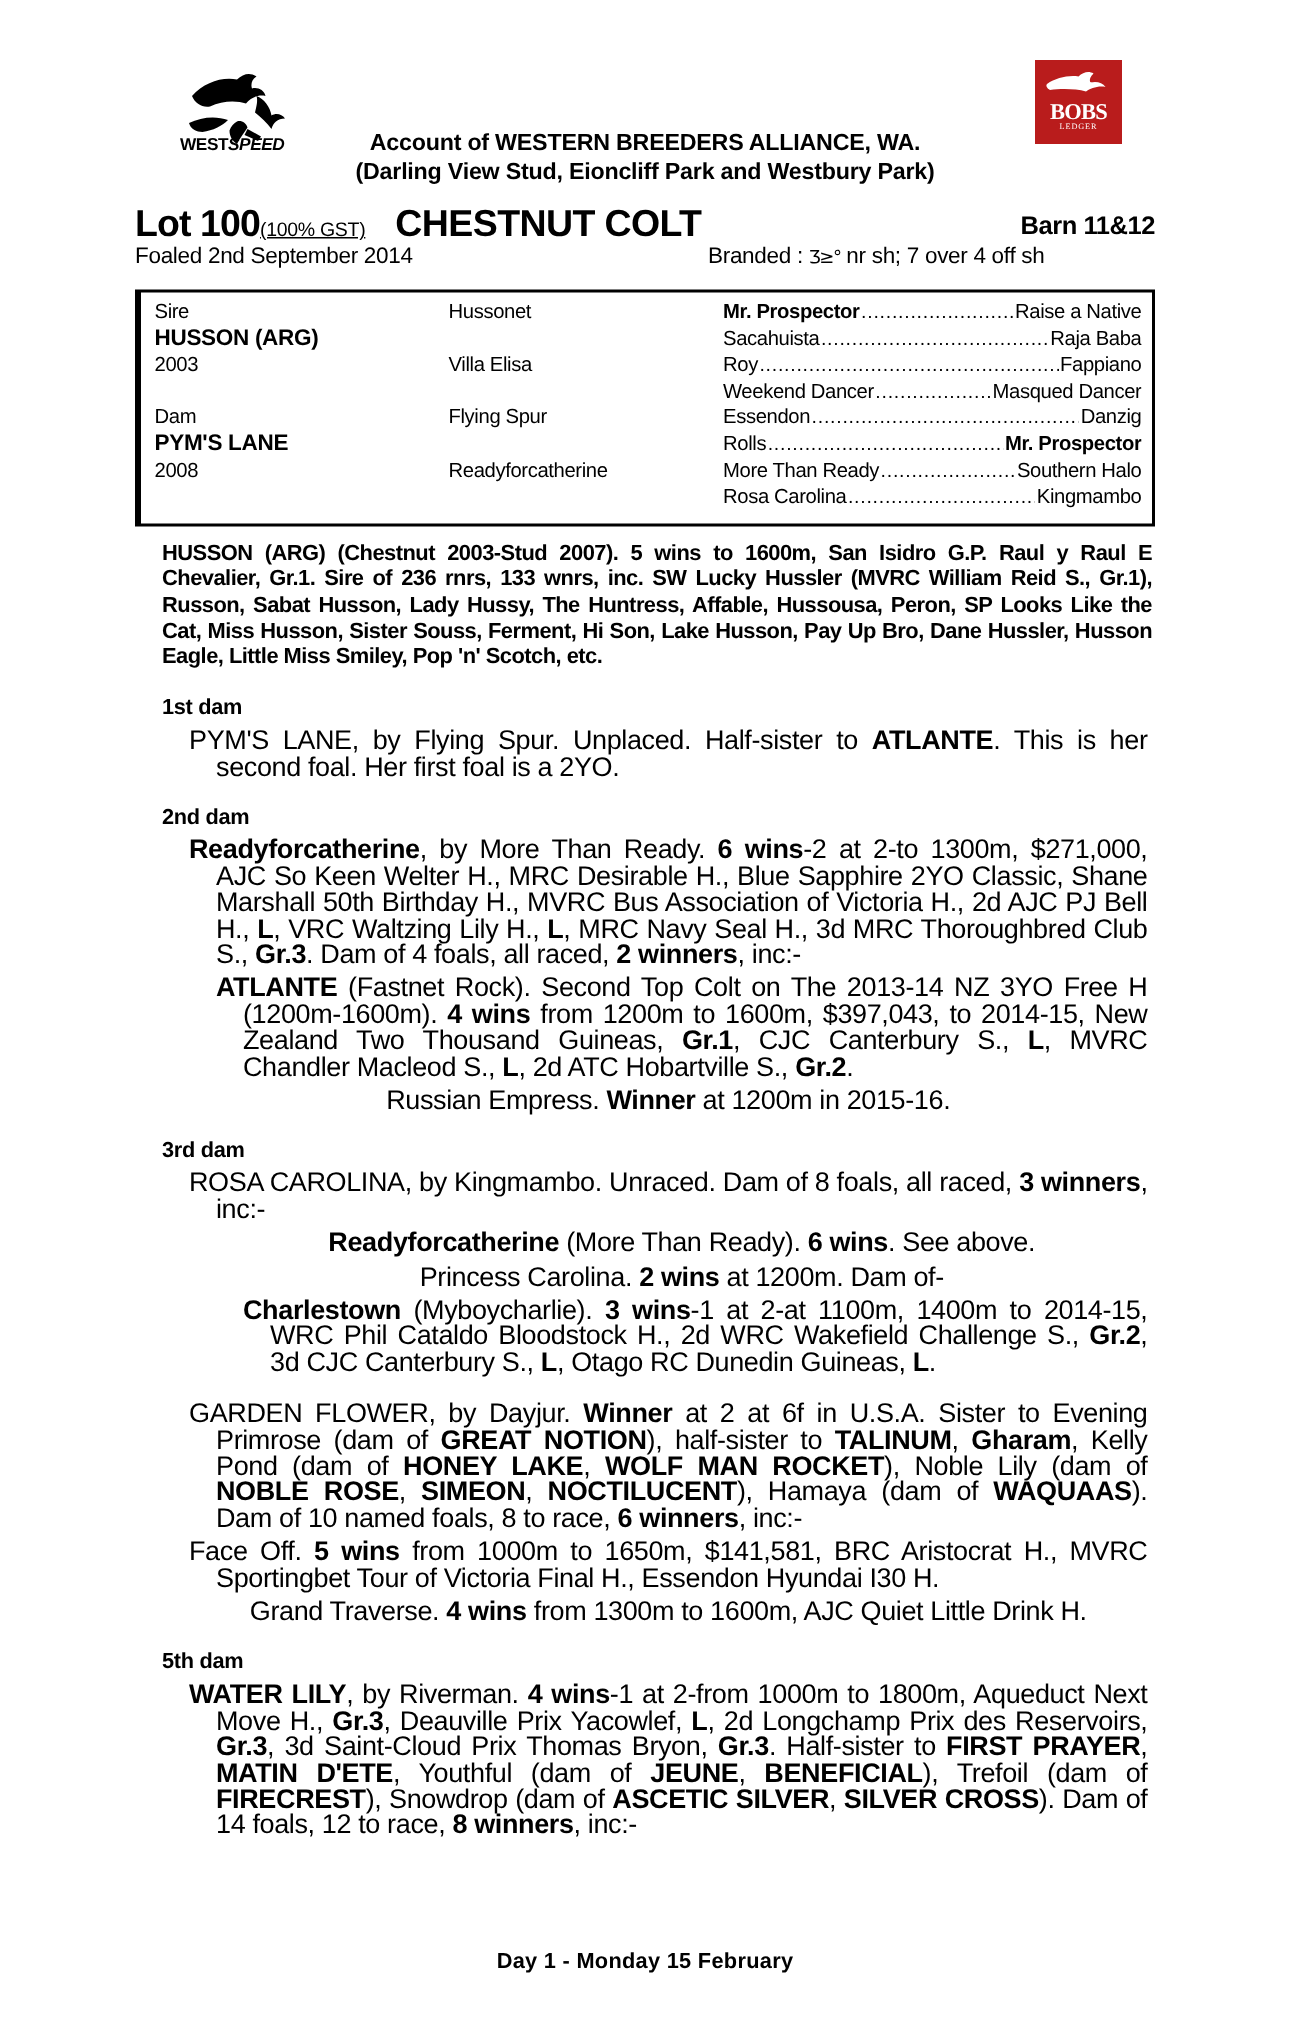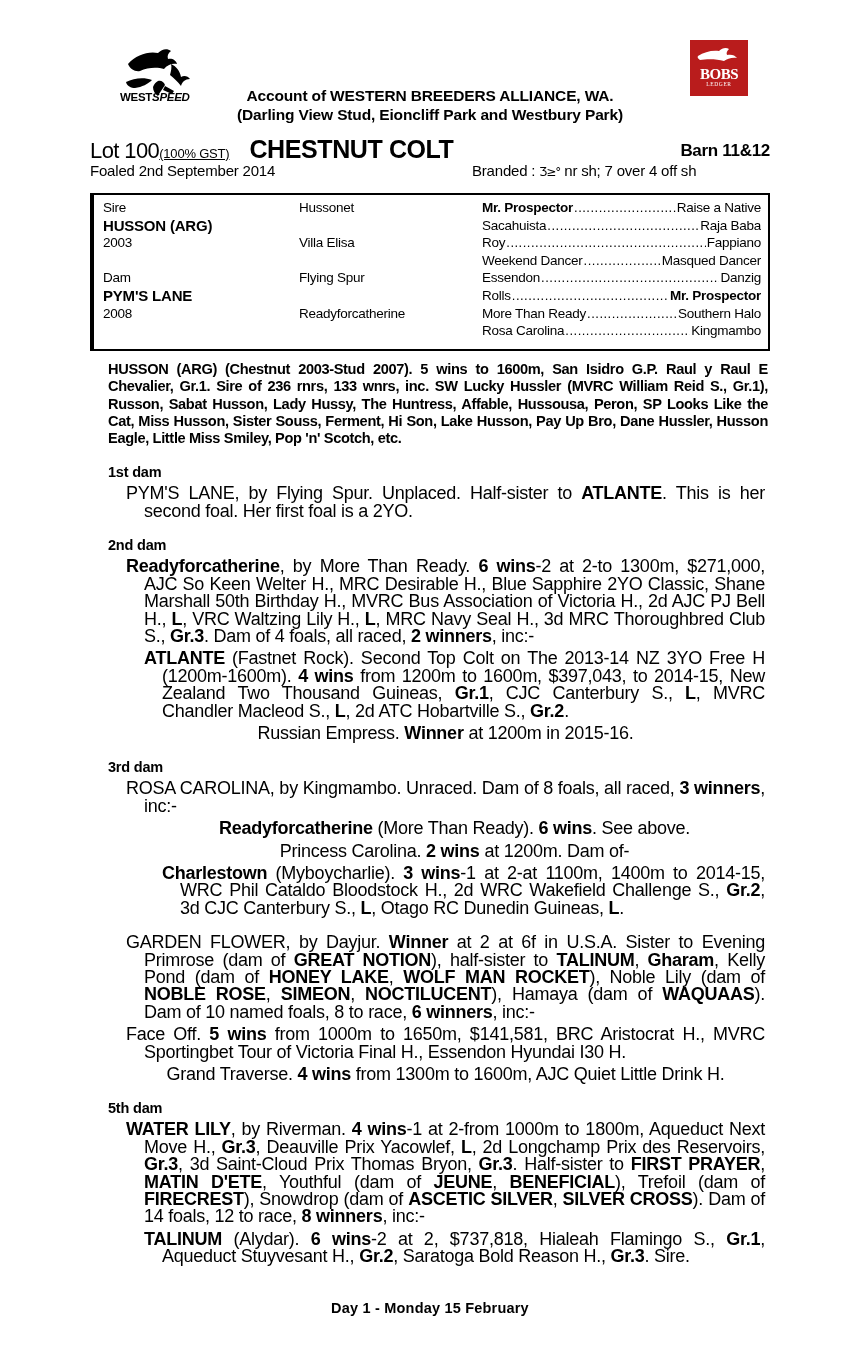--- a/index.html
+++ b/index.html
@@ -81,22 +81,22 @@
     letter-spacing: -0.15px;
   }
 
   
   .lot-line {
     position: relative;
     height: 27px;
     margin-top: 1px;
   }
   .lot-no {
-    font-size: 22px;
-    font-weight: normal;
+    font-size: 25px;
+    font-weight: bold;
     letter-spacing: -0.6px;
     vertical-align: baseline;
   }
   .lot-gst {
     font-size: 13px;
     font-weight: normal;
     letter-spacing: -0.2px;
     text-decoration: underline;
   }
   .lot-type {
@@ -347,19 +347,18 @@
         <p class="p lvl2"><b>Charlestown</b> (Myboycharlie). <b>3 wins</b>-1 at 2-at 1100m, 1400m to 2014-15, WRC Phil Cataldo Bloodstock H., 2d WRC Wakefield Challenge S., <b>Gr.2</b>, 3d CJC Canterbury S., <b>L</b>, Otago RC Dunedin Guineas, <b>L</b>.</p>
       </div>
       <div class="dam-section">
         <p class="p lvl0">GARDEN FLOWER, by Dayjur. <b>Winner</b> at 2 at 6f in U.S.A. Sister to Evening Primrose (dam of <b>GREAT NOTION</b>), half-sister to <b>TALINUM</b>, <b>Gharam</b>, Kelly Pond (dam of <b>HONEY LAKE</b>, <b>WOLF MAN ROCKET</b>), Noble Lily (dam of <b>NOBLE ROSE</b>, <b>SIMEON</b>, <b>NOCTILUCENT</b>), Hamaya (dam of <b>WAQUAAS</b>). Dam of 10 named foals, 8 to race, <b>6 winners</b>, inc:-</p>
         <p class="p lvl0">Face Off. <b>5 wins</b> from 1000m to 1650m, $141,581, BRC Aristocrat H., MVRC Sportingbet Tour of Victoria Final H., Essendon Hyundai I30 H.</p>
         <p class="p lvl0 nojust">Grand Traverse. <b>4 wins</b> from 1300m to 1600m, AJC Quiet Little Drink H.</p>
       </div>
       <div class="dam-section">
         <div class="dam-head">5th dam</div>
         <p class="p lvl0"><b>WATER LILY</b>, by Riverman. <b>4 wins</b>-1 at 2-from 1000m to 1800m, Aqueduct Next Move H., <b>Gr.3</b>, Deauville Prix Yacowlef, <b>L</b>, 2d Longchamp Prix des Reservoirs, <b>Gr.3</b>, 3d Saint-Cloud Prix Thomas Bryon, <b>Gr.3</b>. Half-sister to <b>FIRST PRAYER</b>, <b>MATIN D'ETE</b>, Youthful (dam of <b>JEUNE</b>, <b>BENEFICIAL</b>), Trefoil (dam of <b>FIRECREST</b>), Snowdrop (dam of <b>ASCETIC SILVER</b>, <b>SILVER CROSS</b>). Dam of 14 foals, 12 to race, <b>8 winners</b>, inc:-</p>
-        <p class="p lvl1"><b>TALINUM</b> (Alydar). <b>6 wins</b>-2 at 2, $737,818, Hialeah Flamingo S., <b>Gr.1</b>, Aqueduct Stuyvesant H., <b>Gr.2</b>, Saratoga Bold Reason H., <b>Gr.3</b>. Sire.</p>
       </div>
     </div>
 
   <div class="footer">Day 1 -  Monday 15 February</div>
 
 </div>
 
 </body></html>

